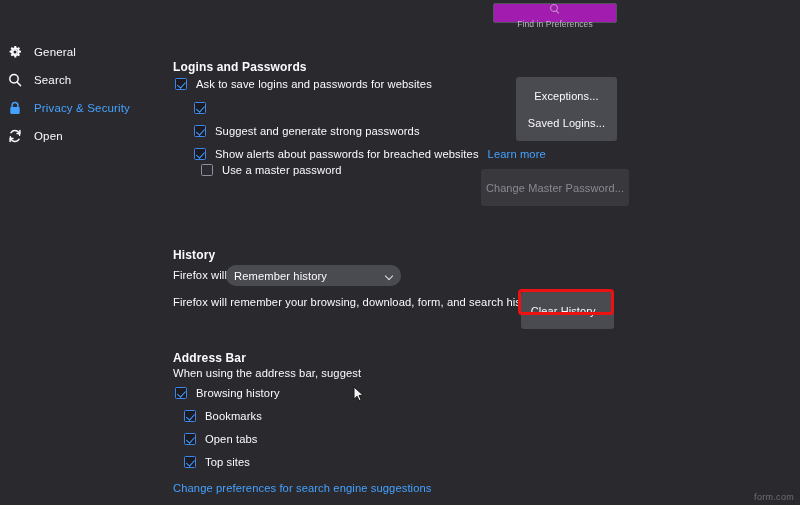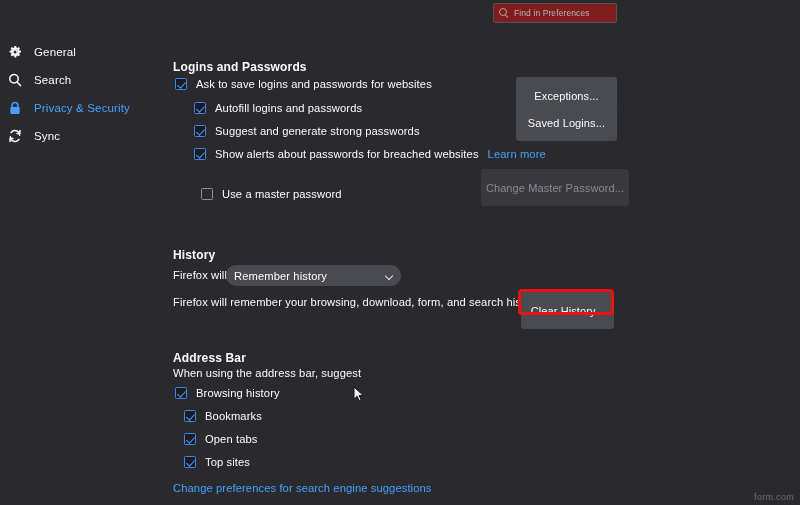--- a/index.html
+++ b/index.html
@@ -20,27 +20,28 @@
   #search-wrap {
     position: absolute;
     left: 493px;
     top: 3px;
     width: 124px;
     height: 20px;
   }
   #search-box {
     width: 100%;
     height: 100%;
-    background: #7f1d1d;
+    background: #a21caf;
     border: 1px solid #52525e;
     border-radius: 2px;
     display: flex;
     align-items: center;
     padding: 0 5px;
     gap: 5px;
+    flex-direction: column;
   }
   #search-box .s-icon {
     width: 10px; height: 10px;
     flex: 0 0 auto;
     position: relative;
     opacity: .75;
   }
   #search-box .s-icon::before {
     content: "";
     position: absolute;
@@ -291,52 +292,51 @@
 
   <div class="nav-item">
     <span class="nav-ico">
       <svg width="16" height="16" viewBox="0 0 16 16" fill="none" stroke="#fbfbfe" stroke-width="1.5">
         <path d="M12.6 7.2A4.7 4.7 0 004 4.6" stroke-linecap="round"></path>
         <path d="M3.4 8.8a4.7 4.7 0 008.6 2.6" stroke-linecap="round"></path>
         <path d="M12.9 2.6v2.9h-2.9" stroke-linecap="round" stroke-linejoin="round"></path>
         <path d="M3.1 13.4v-2.9h2.9" stroke-linecap="round" stroke-linejoin="round"></path>
       </svg>
     </span>
-    <span class="nav-label">Sync</span>
+    <span class="nav-label">Open</span>
   </div>
 </nav>
 
 <main id="main">
 
   <div class="abs" style="left:0; top:57px;">
     <span class="section-title">Logins and Passwords</span>
   </div>
 
   <div class="abs row" style="left:2px; top:78px;">
     <span class="cb checked"></span>
     <span class="cb-label">Ask to save logins and passwords for websites</span>
   </div>
 
   <div class="abs row" style="left:21px; top:102px;">
     <span class="cb checked"></span>
-    <span class="cb-label">Autofill logins and passwords</span>
   </div>
 
   <div class="abs row" style="left:21px; top:125px;">
     <span class="cb checked"></span>
     <span class="cb-label">Suggest and generate strong passwords</span>
   </div>
 
   <div class="abs row" style="left:21px; top:148px;">
     <span class="cb checked"></span>
     <span class="cb-label">Show alerts about passwords for breached websites</span>
     <span class="link" style="margin-left:9px;">Learn more</span>
   </div>
 
-  <div class="abs row" style="left:2px; top:188px;padding-left:26px;">
+  <div class="abs row" style="left:2px; top:164px;padding-left:26px;">
     <span class="cb unchecked"></span>
     <span class="cb-label">Use a master password</span>
   </div>
 
   <div class="abs btn" style="left:343px; top:77px; width:101px;">Exceptions...</div>
 
   <div class="abs btn" style="left:343px; top:104px; width:101px;">Saved Logins...</div>
 
   <div class="abs btn disabled" style="left:308px; top:169px; width:148px;">Change Master Password...</div>
 

